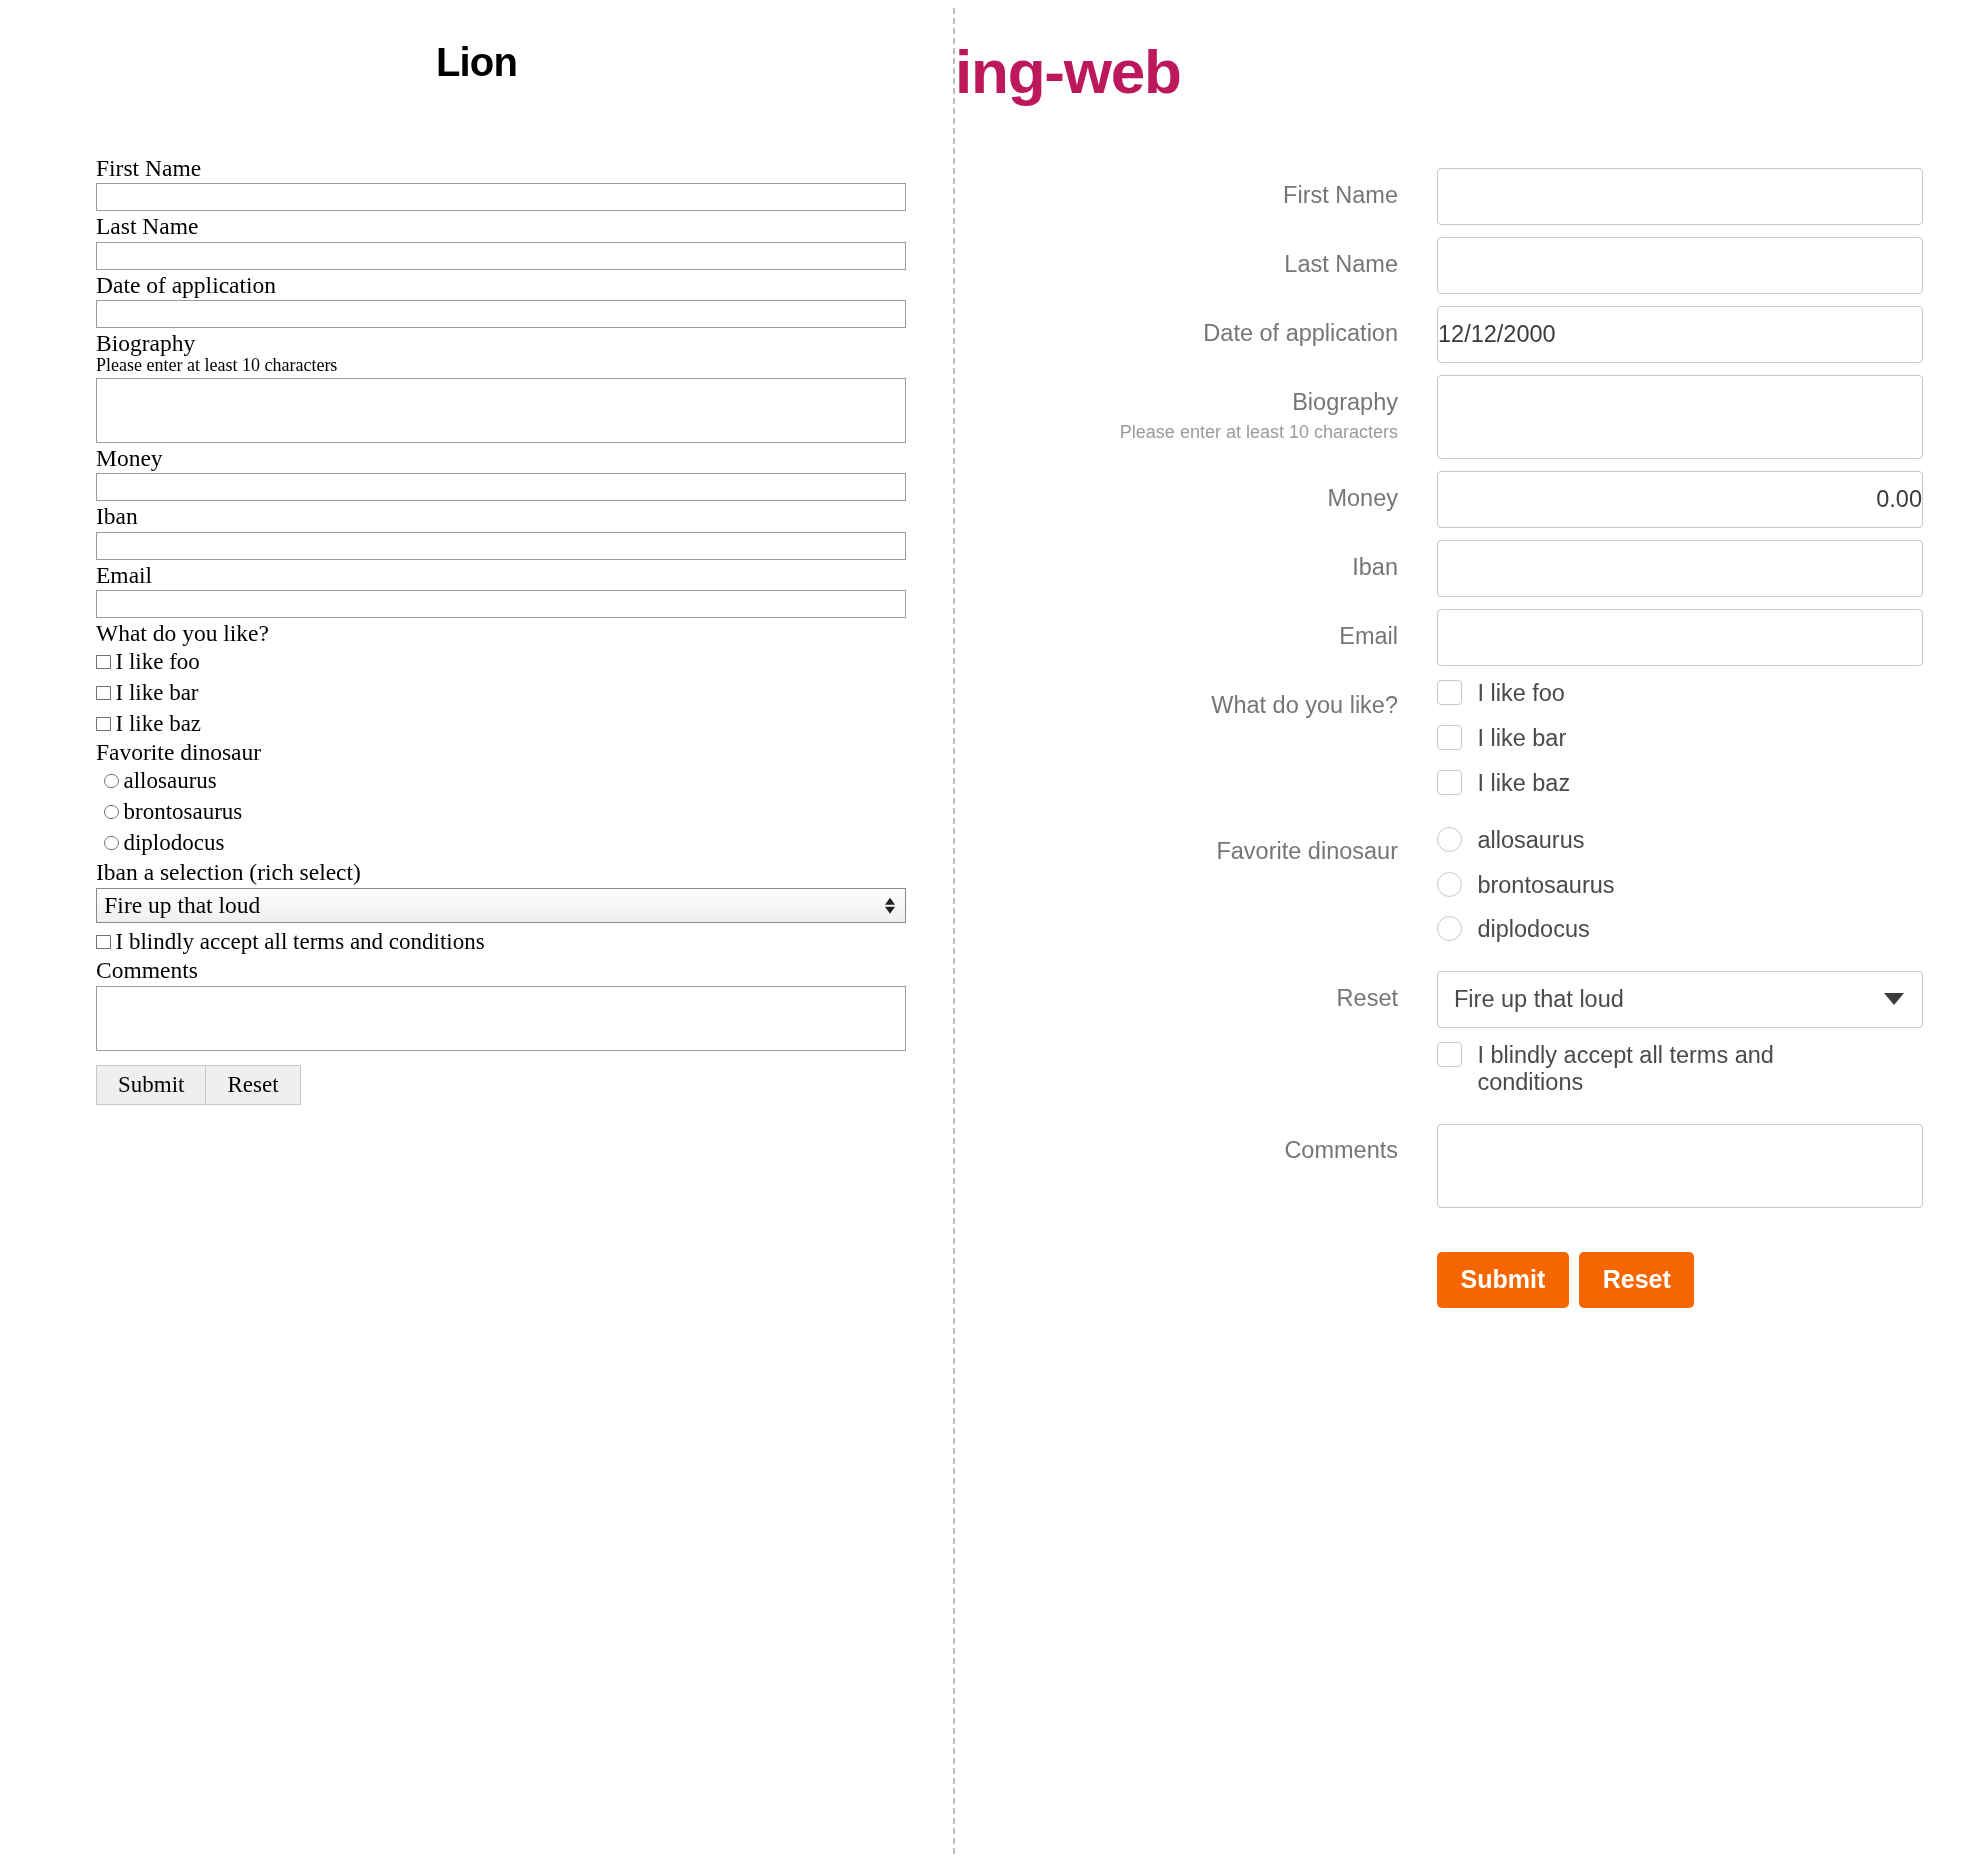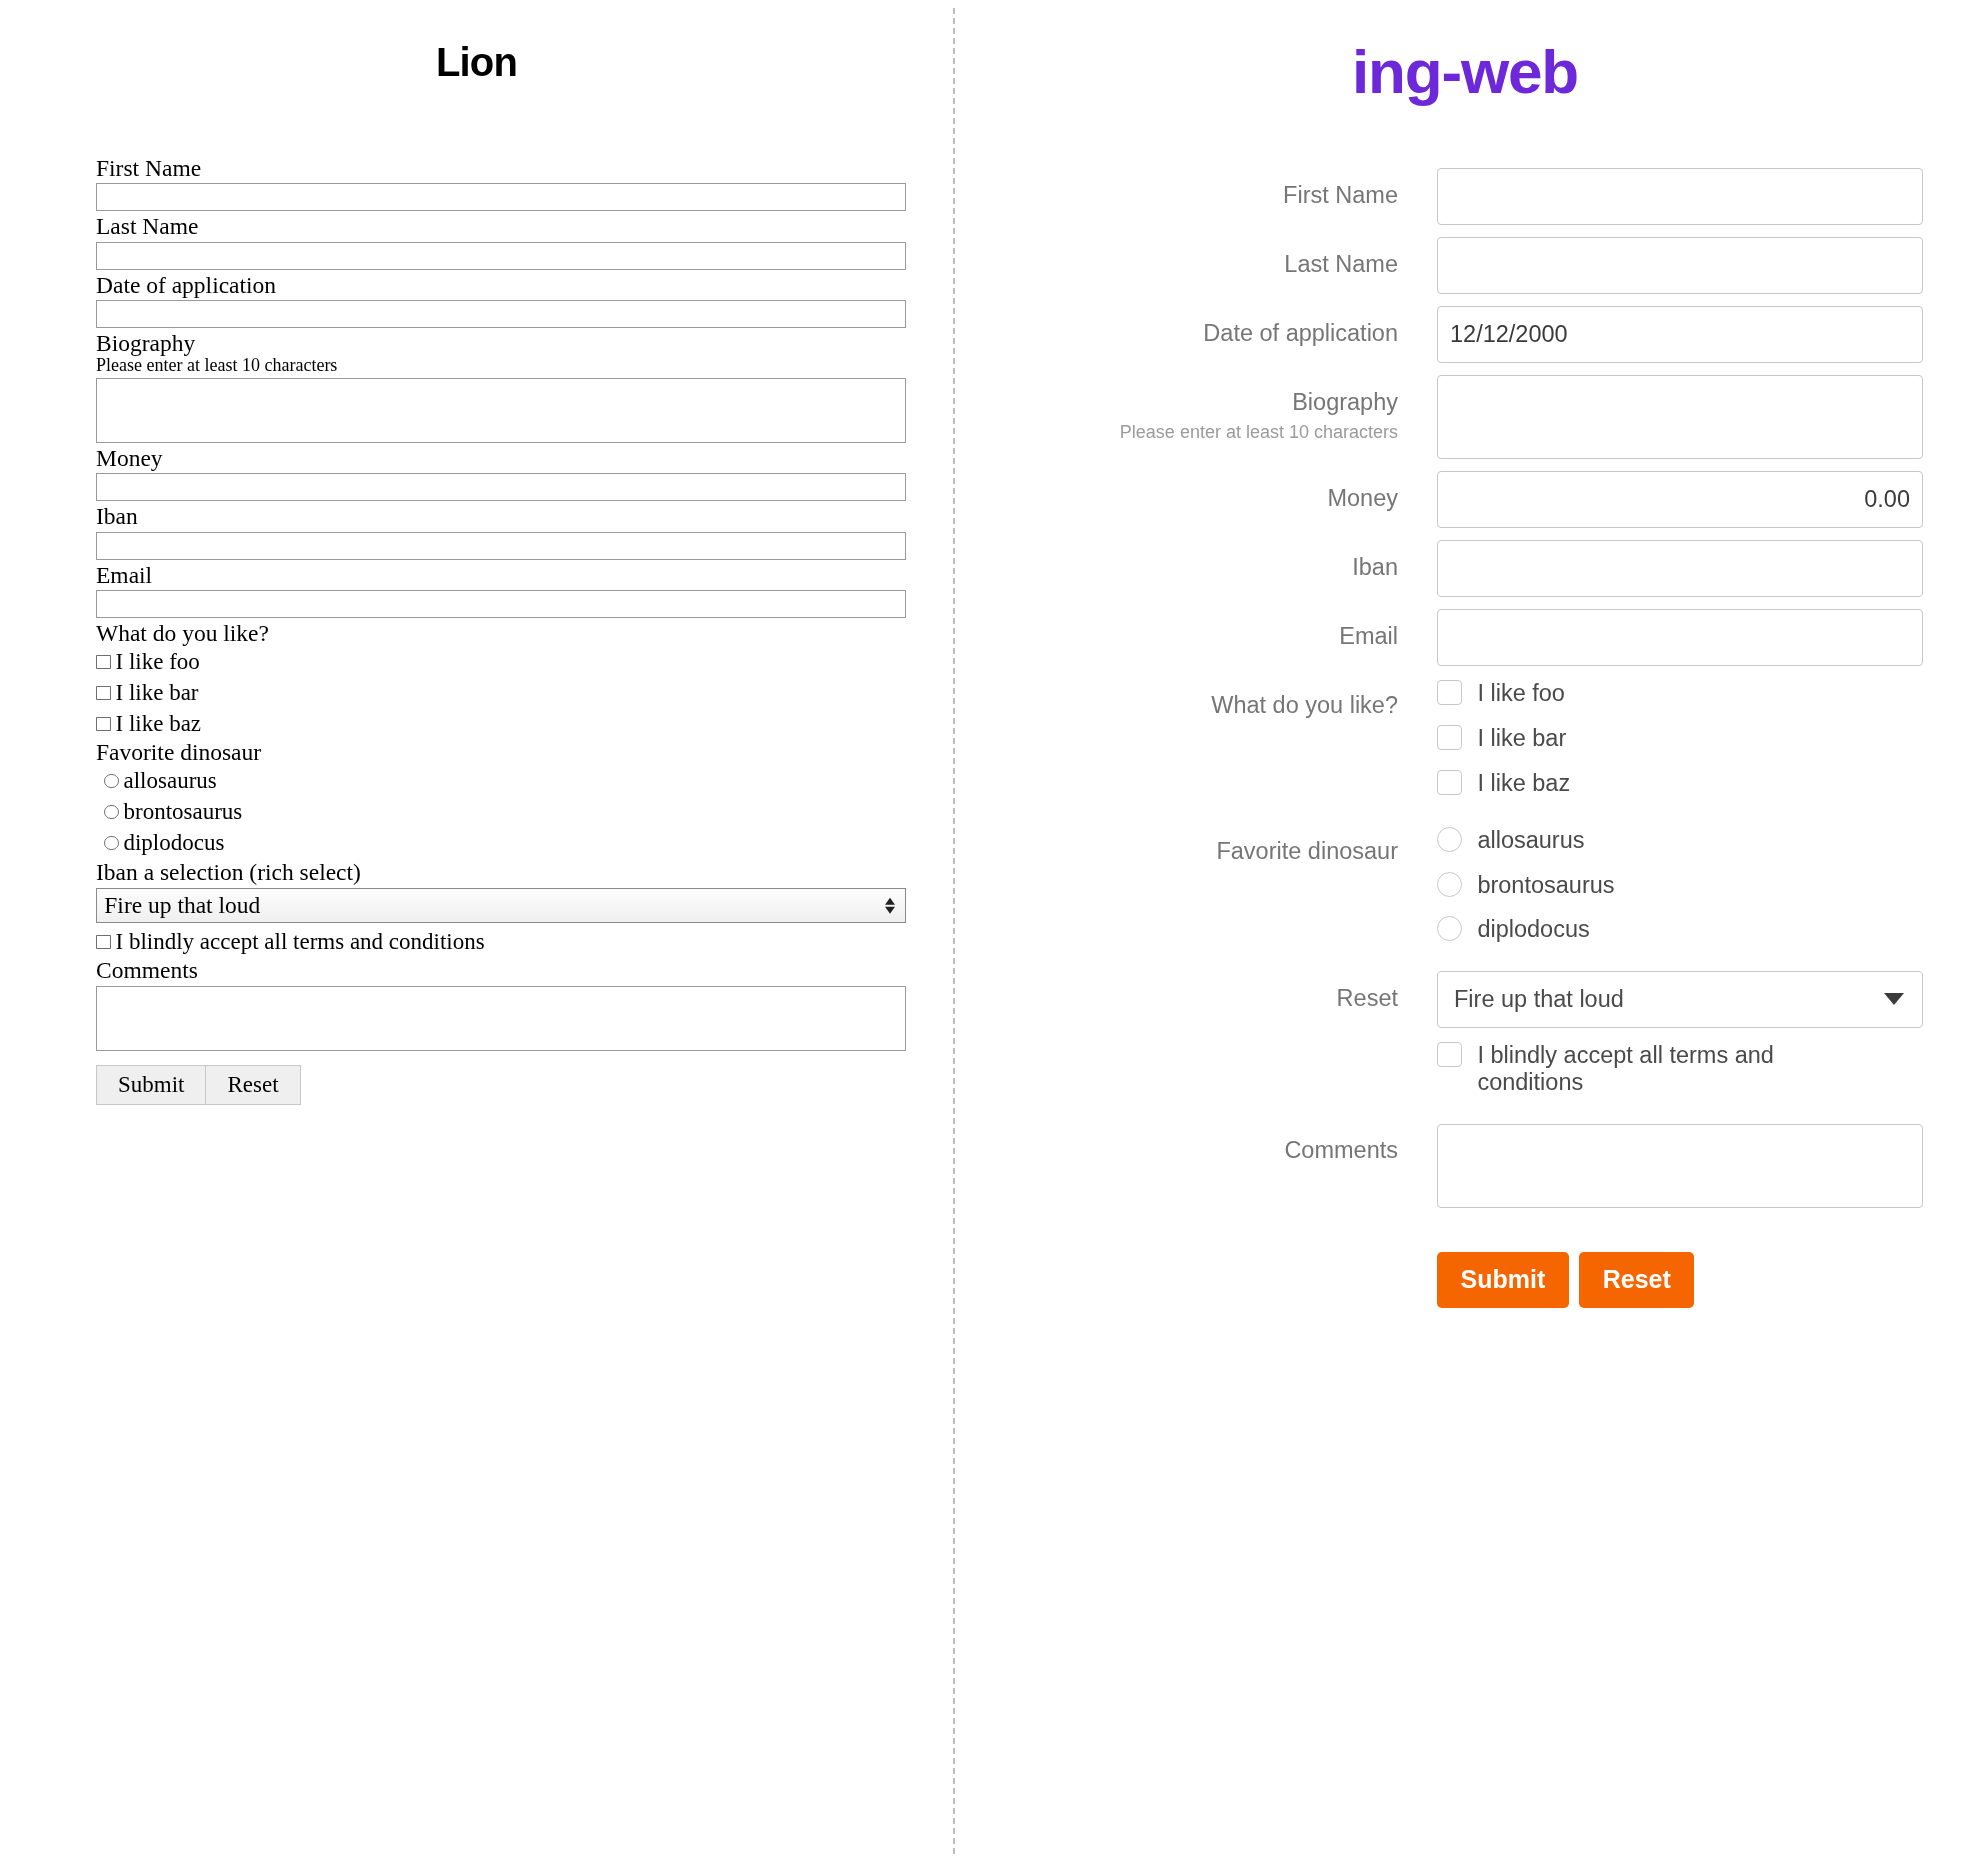--- a/index.html
+++ b/index.html
@@ -163,23 +163,22 @@
 
   
   .pane-right {
     flex: 1;
     position: relative;
   }
   .pane-right .pane-title {
     font-family: "Liberation Sans", sans-serif;
     font-weight: bold;
     font-size: 62px;
-    text-align: center;
     margin-top: 36px;
-    color: #6d28d9;
+    color: #be185d;
     letter-spacing: -1.2px;
   }
   .ing-form {
     margin-top: 61px;
     padding-left: 61px;
   }
   .ing-row {
     display: flex;
     align-items: flex-start;
     margin-bottom: 12px;
@@ -208,21 +207,21 @@
     flex: 1;
   }
   .ing-input {
     width: 486px;
     height: 57px;
     border: 1.2px solid #c8c8c8;
     border-radius: 4px;
     background: #fff;
     display: flex;
     align-items: center;
-    padding: 0 12px;
+    padding: 0 0;
     font-size: 23.5px;
     color: #3a3a3a;
     font-family: "Liberation Sans", sans-serif;
   }
   .ing-input.right-align { justify-content: flex-end; }
   .ing-textarea {
     width: 486px;
     height: 84px;
     border: 1.2px solid #c8c8c8;
     border-radius: 4px;

